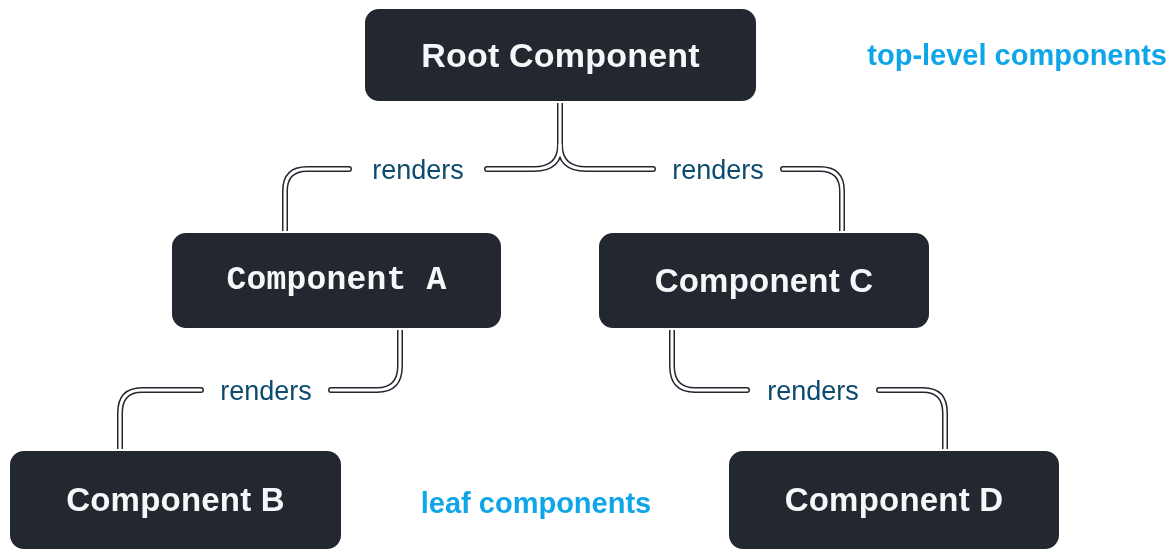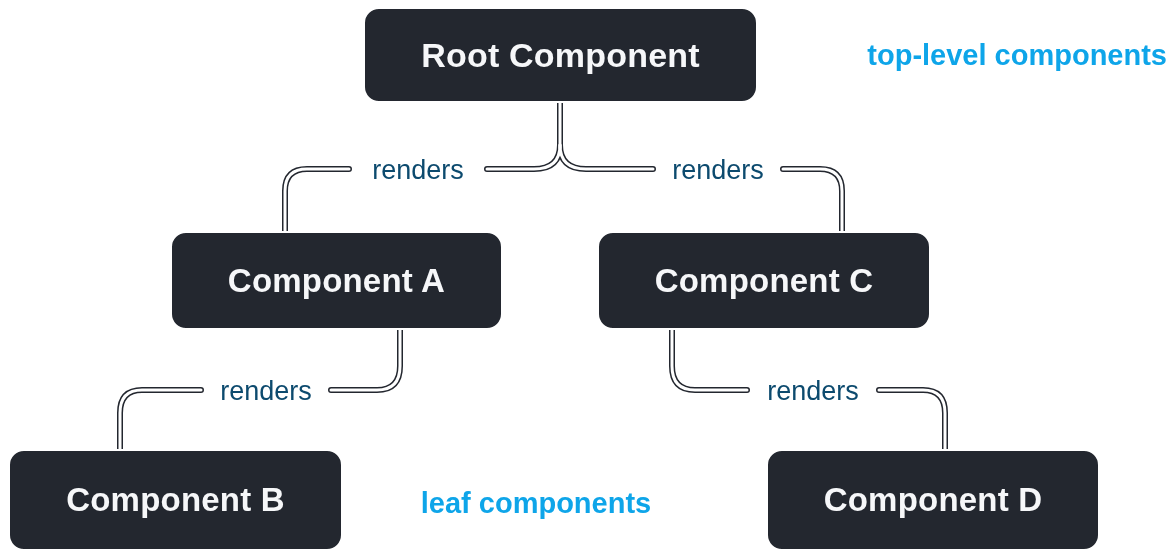--- a/index.html
+++ b/index.html
@@ -34,24 +34,24 @@
     color: #F6F7F9;
     display: flex;
     align-items: center;
     justify-content: center;
     font-size: 33px;
     font-weight: 700;
     letter-spacing: 0.2px;
     box-sizing: border-box;
   }
   .node-root { left: 363px; top: 7px;   width: 395px; height: 96px; font-size: 34px; }
-  .node-a    { left: 170px; top: 231px; width: 333px; height: 99px; }
+  .node-a    { left: 170px; top: 231px; width: 333px; height: 99px; font-family: Liberation Mono, monospace; }
   .node-c    { left: 597px; top: 231px; width: 334px; height: 99px; }
   .node-b    { left: 8px;   top: 449px; width: 335px; height: 102px; }
-  .node-d    { left: 766px; top: 449px; width: 334px; height: 102px; }
+  .node-d    { left: 727px; top: 449px; width: 334px; height: 102px; }
 
   .edge-label {
     position: absolute;
     transform: translate(-50%, -50%);
     color: #0c4a6e;
     font-size: 27px;
     font-weight: 500;
     white-space: nowrap;
   }
   .edge-label-1 { left: 418px; top: 170px; }

